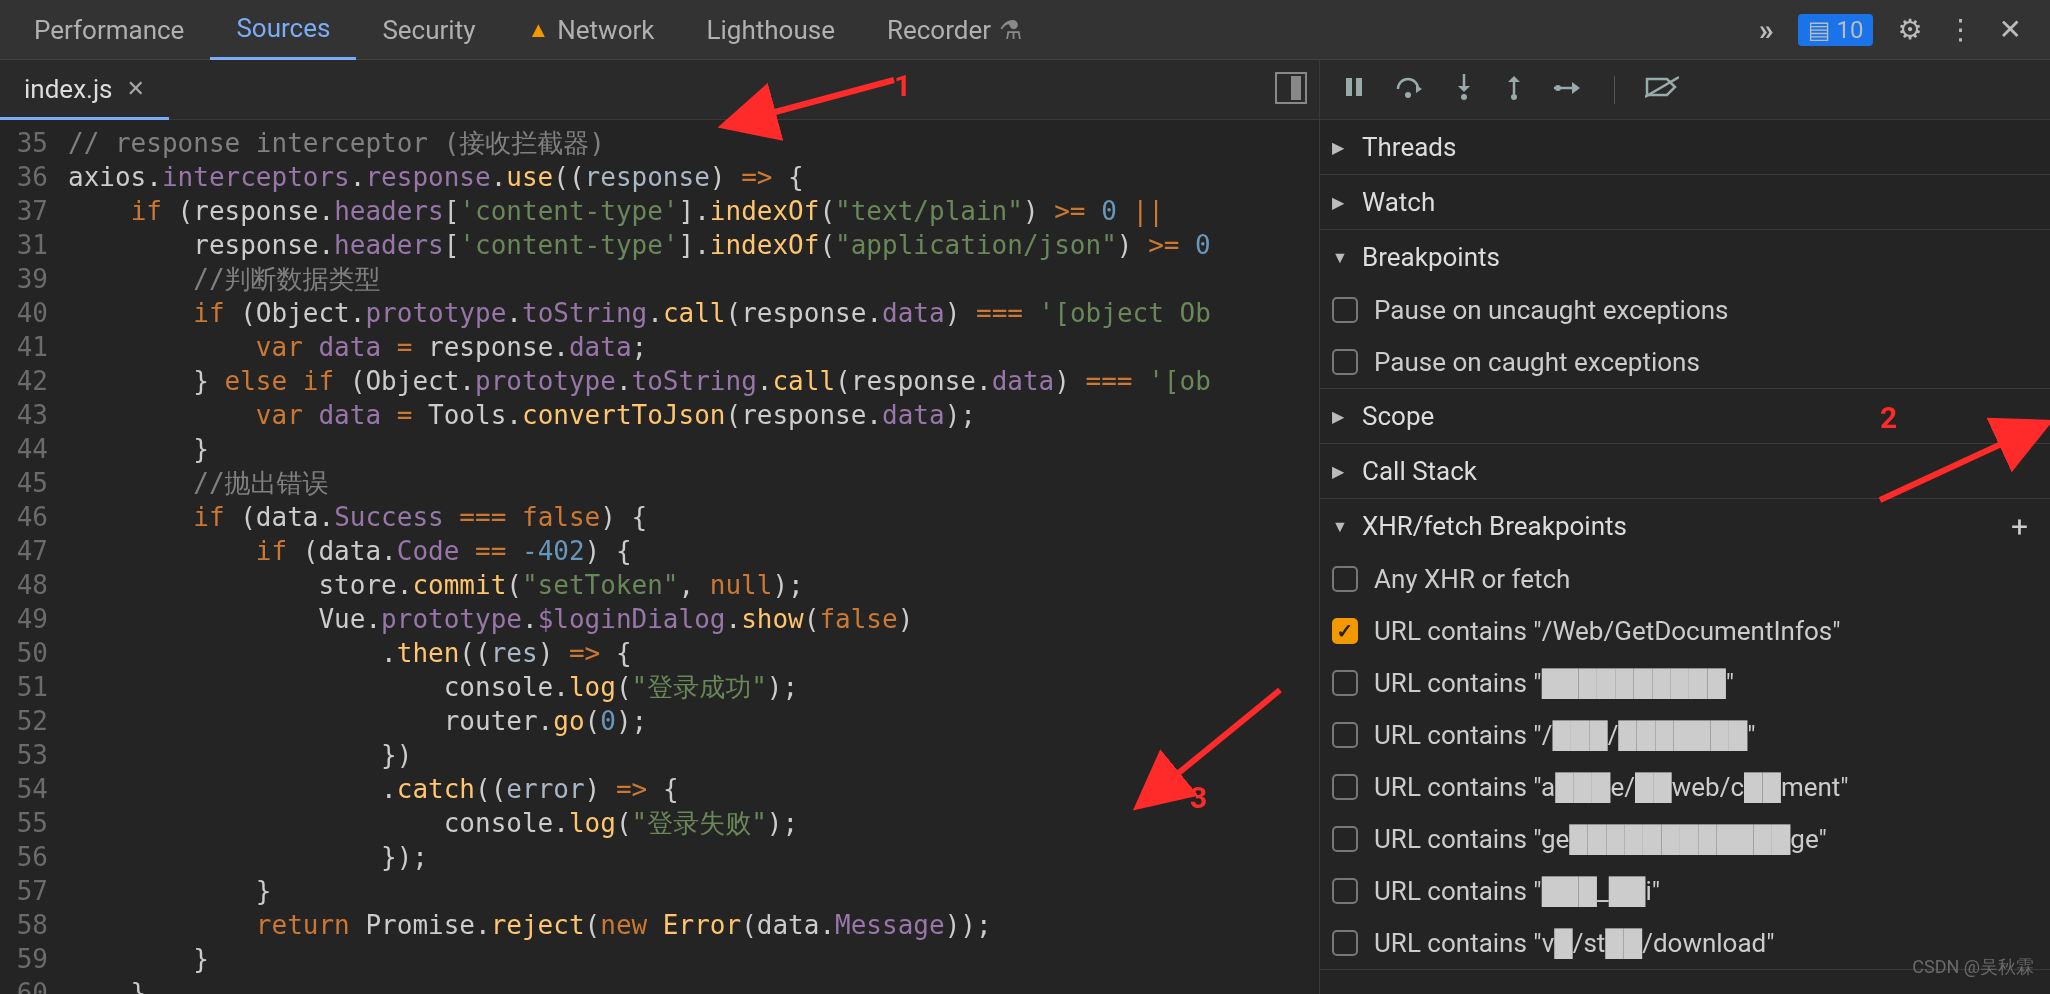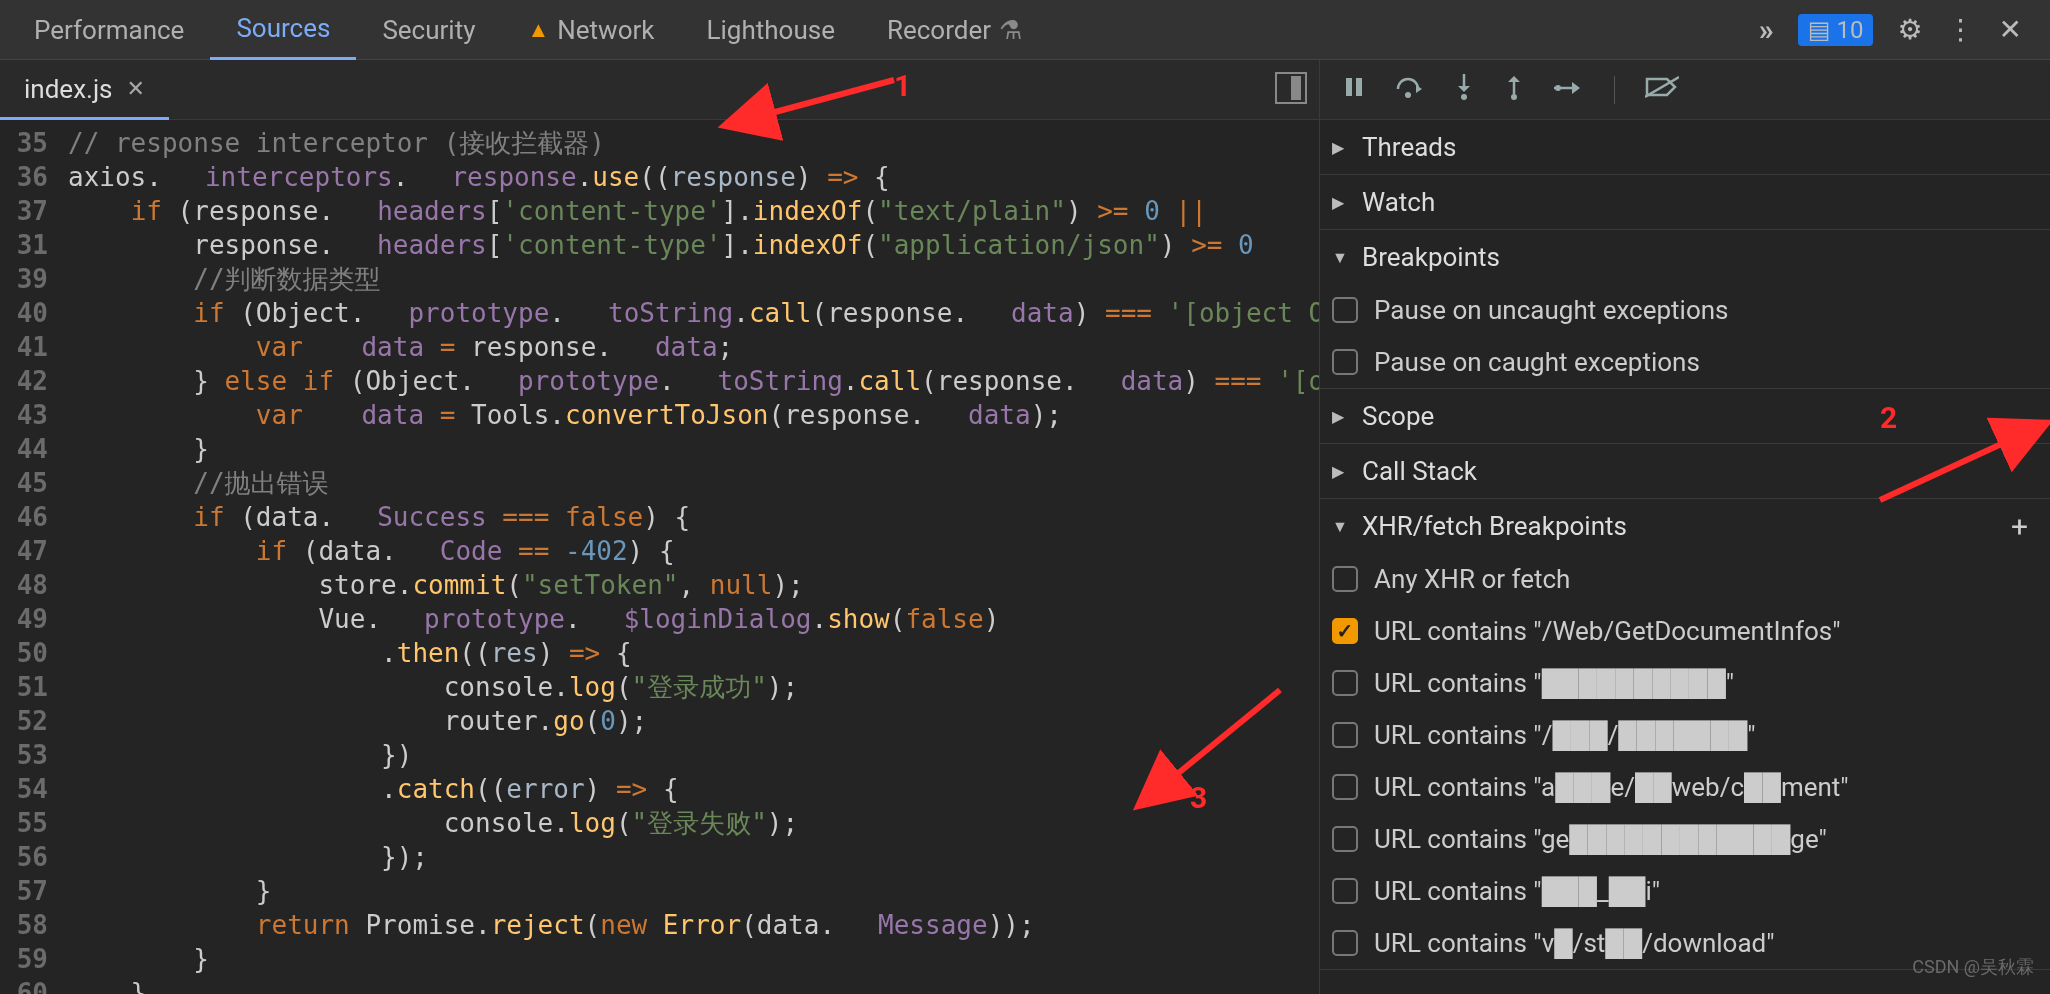--- a/index.html
+++ b/index.html
@@ -26,25 +26,25 @@
   
   .file-tabs { display:flex; align-items:flex-start; height:60px; background:#2a2a2a; border-bottom:1px solid #3a3a3a; position:relative; }
   .file-tab { display:flex; align-items:center; gap:14px; padding:0 24px; height:60px; color:#ddd; border-bottom:3px solid #7cacf8; cursor:pointer; }
   .file-tab .close-x { font-size:22px; opacity:.7; }
   .toggle-nav { position:absolute; right:12px; top:12px; width:32px; height:32px; border:2px solid #888; display:flex; align-items:center; justify-content:center; cursor:pointer; }
   .toggle-nav::after { content:""; width:10px; height:24px; background:#888; margin-left:10px; }
   
   
   .editor { display:flex; flex:1; overflow:hidden; background:#242424; font-family:Menlo,Consolas,monospace; font-size:26px; line-height:34px; }
   .gutter { width:60px; text-align:right; color:#6b6b6b; padding:6px 12px 0 0; user-select:none; background:#242424; }
-  .gutter div { height:34px;font-weight:bold; }
+  .gutter div { height:34px; }
   .code { flex:1; padding:6px 0 0 8px; color:#cccccc; white-space:pre; position:relative; overflow:hidden; }
   .code .line { height:34px; }
   .c-kw { color:#cc7832; }
-  .c-prop { color:#9876aa;margin-left:43px; }
+  .c-prop { color:#9876aa; }
   .c-func { color:#ffc66d; }
   .c-str { color:#6a8759; }
   .c-num { color:#6897bb; }
   .c-cmt { color:#808080; }
   .c-bool { color:#cc7832; }
   .c-op { color:#cc7832; }
   .c-param { color:#a9b7c6; }
   
   
   .dbg-toolbar { display:flex; align-items:center; height:60px; background:#2a2a2a; border-bottom:1px solid #3a3a3a; gap:30px; padding:0 22px; }

